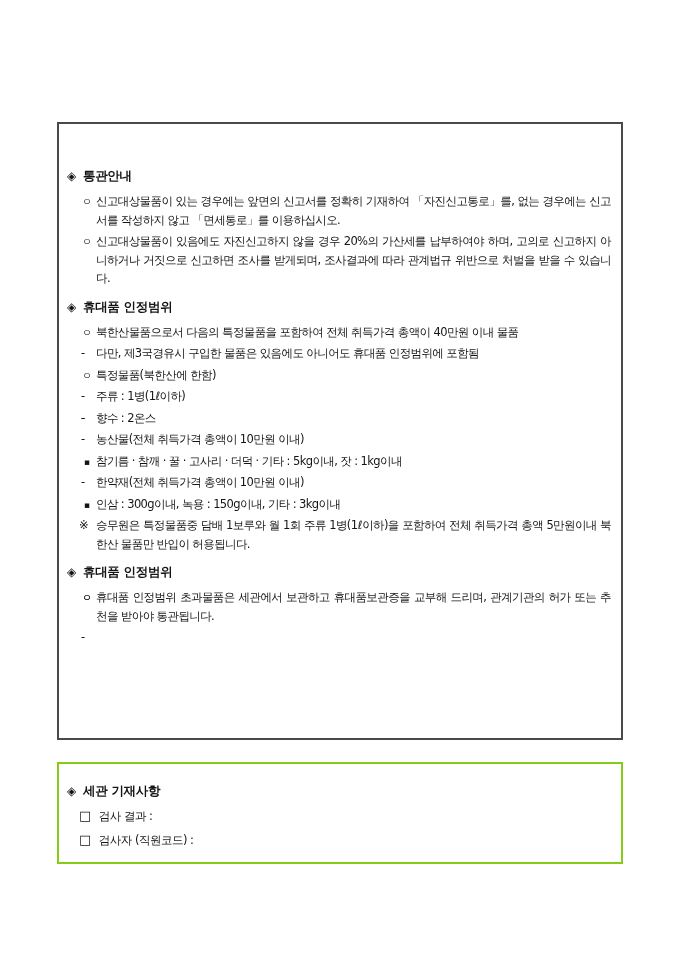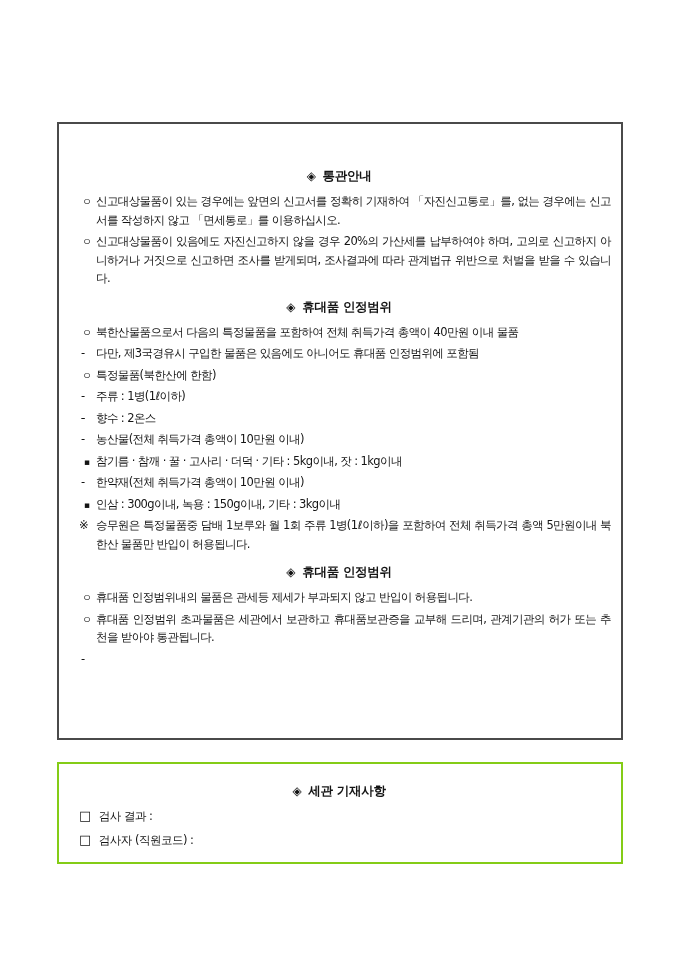--- a/index.html
+++ b/index.html
@@ -39,21 +39,20 @@
     padding: 42px 10px 0 8px;
     background: #ffffff;
   }
   .section { margin-bottom: 9px; }
   .sec-title {
     font-weight: bold;
     font-size: 12.5px;
     line-height: 19px;
     margin-bottom: 6px;
     letter-spacing: -0.3px;
-    text-align: center;
   }
   .sec-title .diamond {
     font-size: 12px;
     margin-right: 7px;
   }
   .item {
     position: relative;
     padding-left: 29px;
     font-size: 11.5px;
     line-height: 18.5px;
@@ -167,21 +166,20 @@
         <span>승무원은 특정물품중 담배 1보루와 월 1회 주류 1병(1ℓ이하)을 포함하여 전체 취득가격 총액 5만원이내 북한산 물품만 반입이 허용됩니다.</span>
       </div>
     </div>
 
     <div class="section">
       <div class="sec-title">
         <span class="diamond">◈</span><span>휴대품 인정범위</span>
       </div>
       <div class="item">
         <span class="marker m-circle">ㅇ</span>
-        <span>휴대품 인정범위내의 물품은 관세등 제세가 부과되지 않고 반입이 허용됩니다.</span>
       </div>
       <div class="item">
         <span class="marker m-circle">ㅇ</span>
         <span>휴대품 인정범위 초과물품은 세관에서 보관하고 휴대품보관증을 교부해 드리며, 관계기관의 허가 또는 추천을 받아야 통관됩니다.</span>
       </div>
       <div class="item">
         <span class="marker m-dash">-</span>
       </div>
     </div>
 

